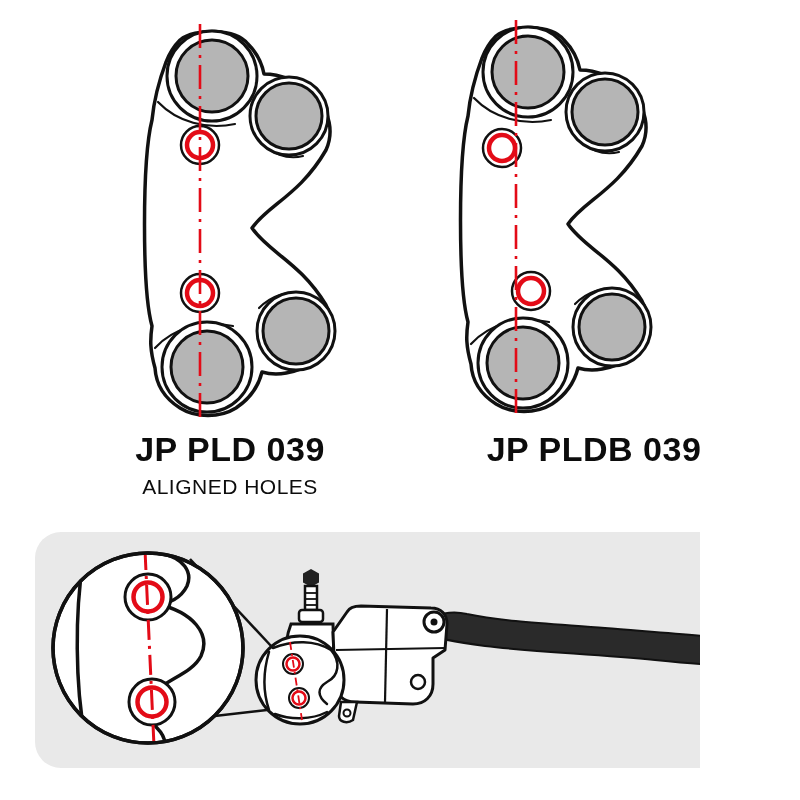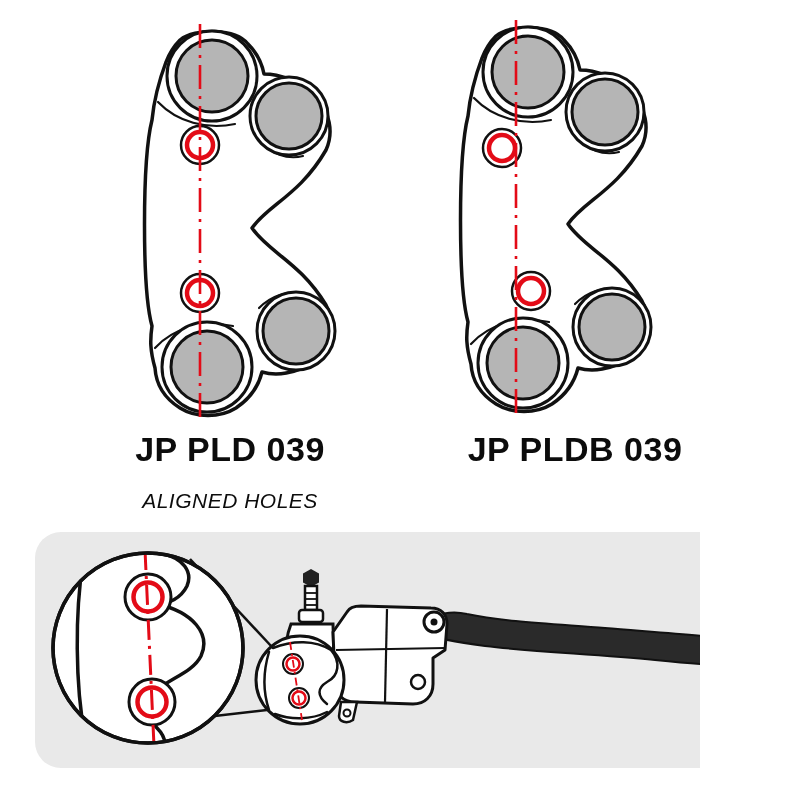--- a/index.html
+++ b/index.html
@@ -8,21 +8,21 @@
     font-family:"Liberation Sans", sans-serif;overflow:hidden;
   }
   .fig-svg{position:absolute;}
   .caption{
     position:absolute;text-align:center;color:#0c0c0c;
   }
   .caption .title{
     font-size:34px;font-weight:700;letter-spacing:0.5px;line-height:1.05;
   }
   .caption .subtitle{
-    font-size:21px;font-style:italic;font-weight:500;letter-spacing:0.5px;margin-top:21px;
+    font-size:21px;font-weight:500;letter-spacing:0.5px;margin-top:7px;
   }
   #bottom-panel{
     position:absolute;left:35px;top:532px;width:730px;height:236px;
     background:#e9e9e9;border-radius:26px;
   }
   #bottom-art{position:absolute;left:0;top:0;}
 </style>
 </head>
 <body>
 
@@ -84,21 +84,21 @@
     <g fill="none" stroke="#e30b17" stroke-width="4.5">
       <circle cx="131" cy="134" r="13"></circle>
       <circle cx="160" cy="277" r="13"></circle>
     </g>
   </svg>
 
   <div class="caption" style="left:30px;top:432px;width:400px">
     <div class="title">JP PLD 039</div>
     <div class="subtitle">ALIGNED HOLES</div>
   </div>
-  <div class="caption" style="left:375px;top:432px;width:400px">
+  <div class="caption" style="left:394px;top:432px;width:400px">
     <div class="title">JP PLDB 039</div>
   </div>
 
   <div id="bottom-panel">
     <svg id="bottom-art" width="730" height="236" viewBox="0 0 730 236">
 
       <g stroke="#111111" stroke-width="2.5">
         <line x1="155" y1="27" x2="237" y2="115"></line>
         <line x1="171" y1="185" x2="232" y2="178"></line>
       </g>

